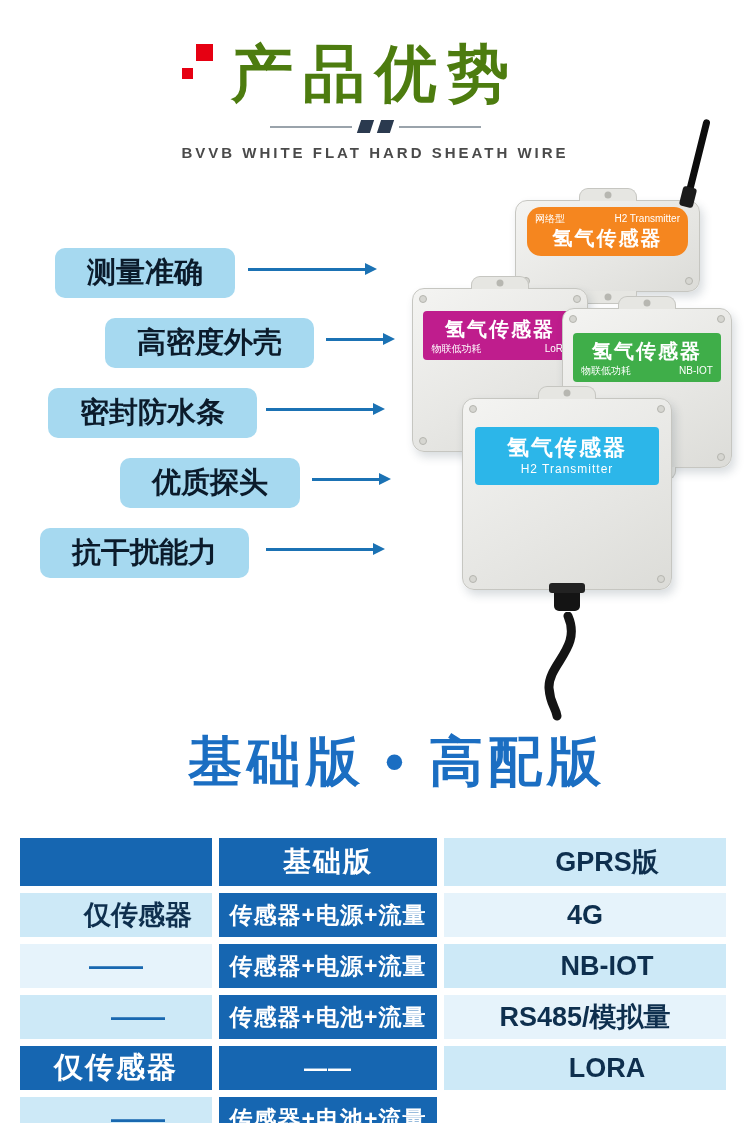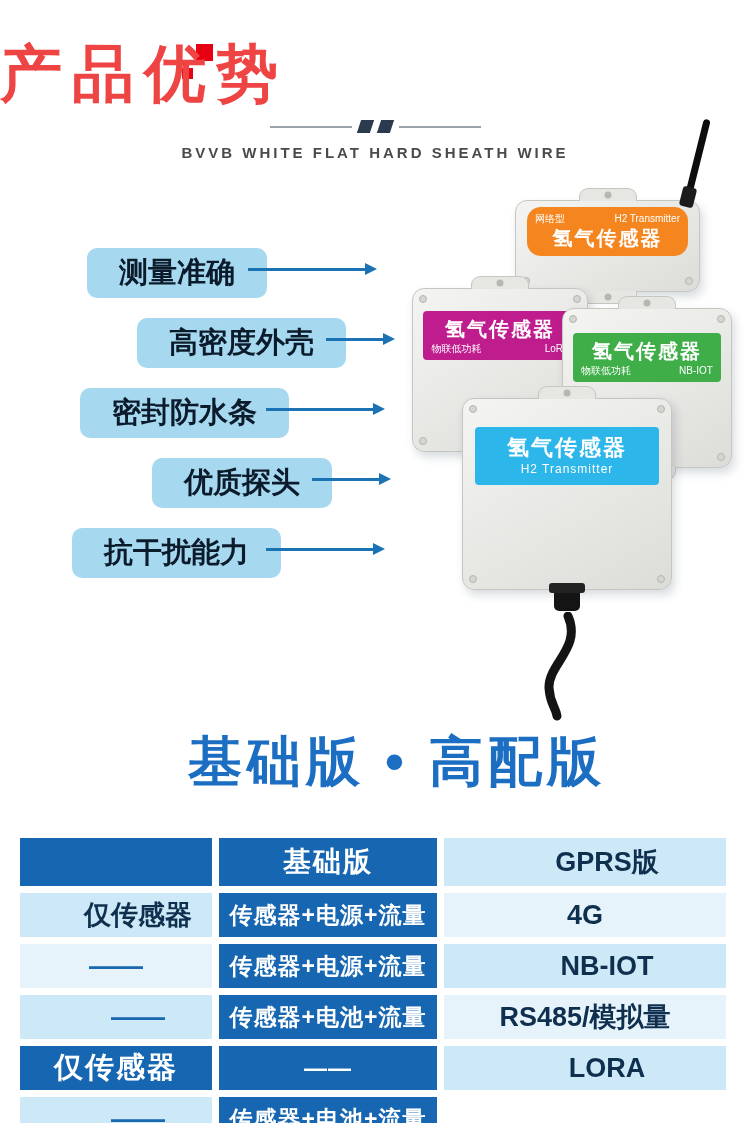--- a/index.html
+++ b/index.html
@@ -1,37 +1,37 @@
 <!DOCTYPE html>
 <html><head>
 <meta charset="utf-8">
 <style>
   * { margin:0; padding:0; box-sizing:border-box; }
   html,body { background:#fff; }
   body { font-family:"Liberation Sans","DejaVu Sans",sans-serif; }
   .page { position:relative; width:750px; height:1123px; margin:0 auto; background:#ffffff; overflow:hidden; }
 
   
-  .hero-title { position:absolute; top:32px; left:0; width:100%; 
-    font-size:62px; font-weight:bold; color:#ef4444; letter-spacing:10px; }
+  .hero-title { position:absolute; top:32px; left:0; width:100%; text-align:center;
+    font-size:62px; font-weight:bold; color:#4d7c0f; letter-spacing:10px; }
   .sq-red-1 { position:absolute; top:44px; left:196px; width:17px; height:17px; background:#e60012; }
   .sq-red-2 { position:absolute; top:68px; left:182px; width:11px; height:11px; background:#e60012; }
 
   .divider { position:absolute; top:120px; left:0; width:100%; display:flex; align-items:center; justify-content:center; gap:7px; }
   .divider .line { width:82px; height:2px; background:#9aa3ab; }
   .divider .dsq { width:13px; height:13px; background:#2b3a4f; transform:skewX(-18deg); }
 
   .hero-subtitle { position:absolute; top:144px; left:0; width:100%; text-align:center;
     font-size:15px; color:#4a4a4a; letter-spacing:3px; font-weight:bold; }
 
   
   .hero { position:absolute; top:180px; left:0; width:750px; height:560px; }
 
   .pill { position:absolute; background:#a6d9f0; border-radius:10px; padding:5px 32px;
-    font-size:29px; font-weight:bold; color:#0b1b2b; white-space:nowrap;margin-left:32px; }
+    font-size:29px; font-weight:bold; color:#0b1b2b; white-space:nowrap; }
   .arrow { position:absolute; height:3px; background:#1b72b4; }
   .arrow::after { content:""; position:absolute; right:-11px; top:-5px;
     border-left:12px solid #1b72b4; border-top:6px solid transparent; border-bottom:6px solid transparent; }
 
   
   .device { position:absolute; background:linear-gradient(150deg,#f4f4f2 0%,#e6e6e3 60%,#dcdcd8 100%);
     border:1px solid #c6c6c1; border-radius:12px; box-shadow:3px 5px 10px rgba(40,60,80,.18); }
   .ear { position:absolute; left:50%; transform:translateX(-50%); width:58px; height:13px;
     background:#e6e6e2; border:1px solid #c6c6c1; }
   .ear.top { top:-13px; border-radius:9px 9px 0 0; border-bottom:none; }

